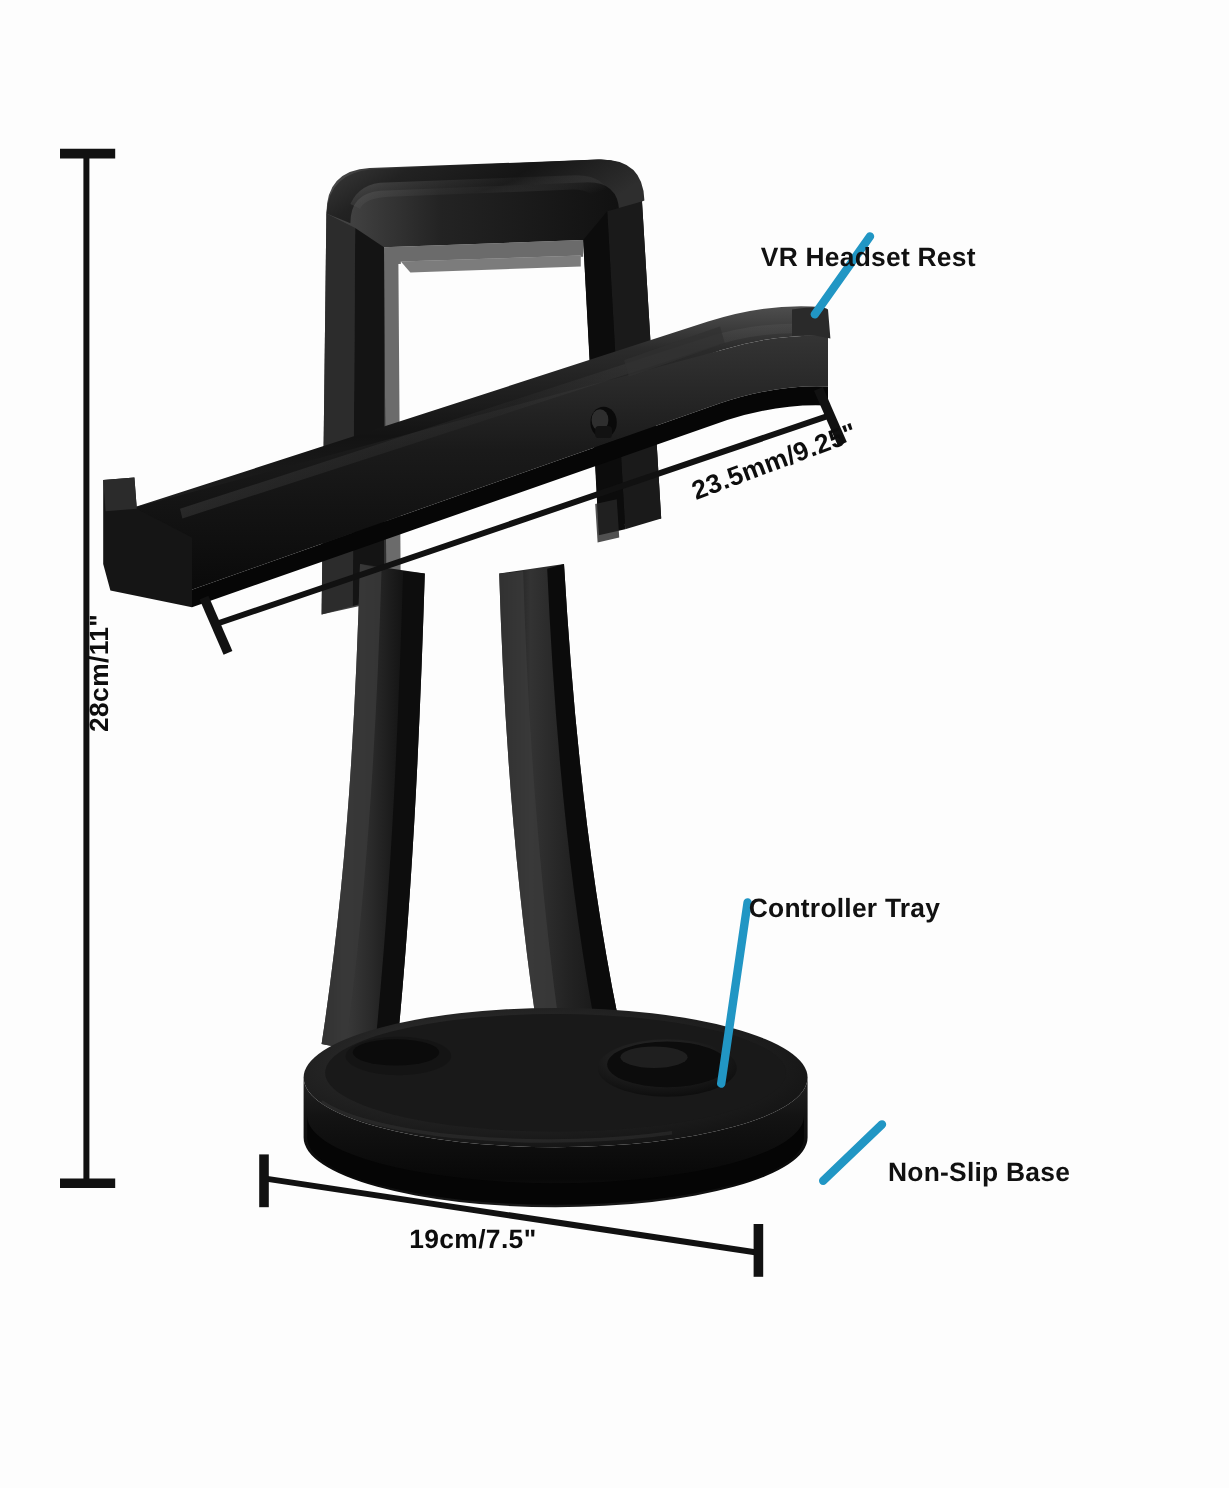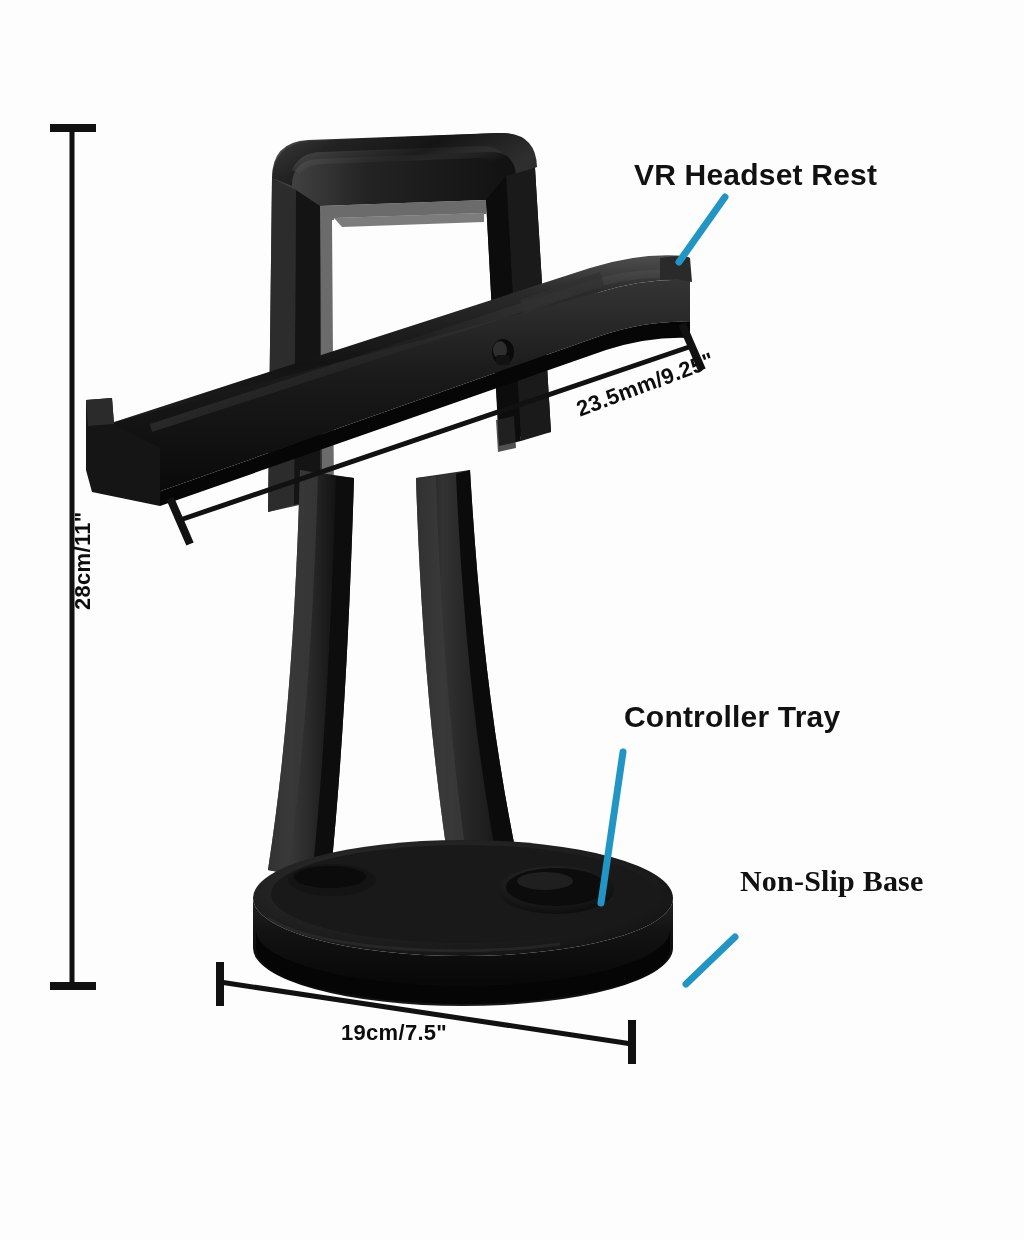--- a/index.html
+++ b/index.html
@@ -26,34 +26,34 @@
   }
   .callout {
     position: absolute;
     font-family: "Liberation Sans", sans-serif;
     font-weight: bold;
     color: #111111;
     white-space: nowrap;
     letter-spacing: 0.2px;
     user-select: none;
   }
-  .callout-lg { font-size: 30px; }
+  .callout-lg { font-size: 22px; margin-top: 44px; }
   .dim-label {
     position: absolute;
     font-family: "Liberation Sans", sans-serif;
     font-weight: bold;
     color: #0d0d0d;
     white-space: nowrap;
     font-size: 22px;
     letter-spacing: 0.3px;
     user-select: none;
   }
   #label-headset-rest { left: 634px; top: 158px; }
   #label-controller-tray { left: 624px; top: 700px; }
-  #label-nonslip-base { left: 740px; top: 864px; font-family: Liberation Serif, serif; }
+  #label-nonslip-base { left: 740px; top: 920px; }
 
   #label-height {
     left: 0px;
     top: 0px;
     transform: translate(70px, 610px) rotate(-90deg);
     transform-origin: left top;
   }
   #label-width {
     left: 341px;
     top: 1020px;

